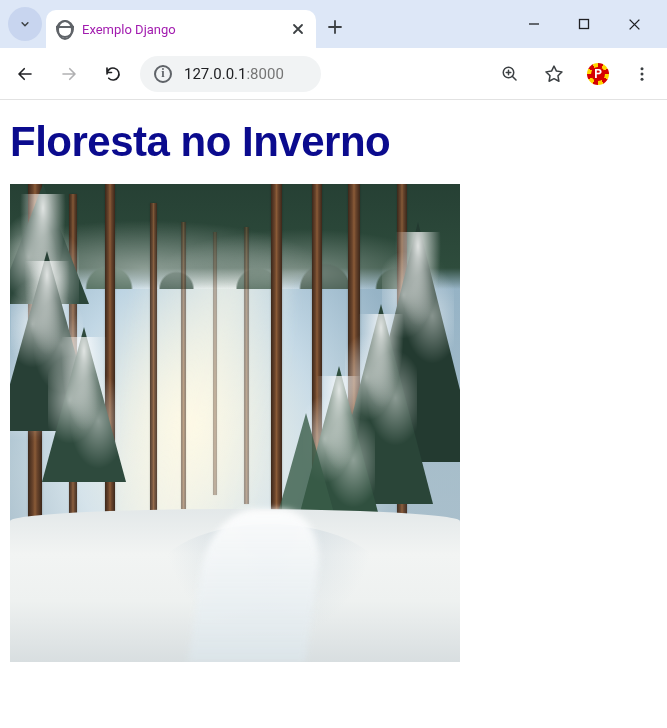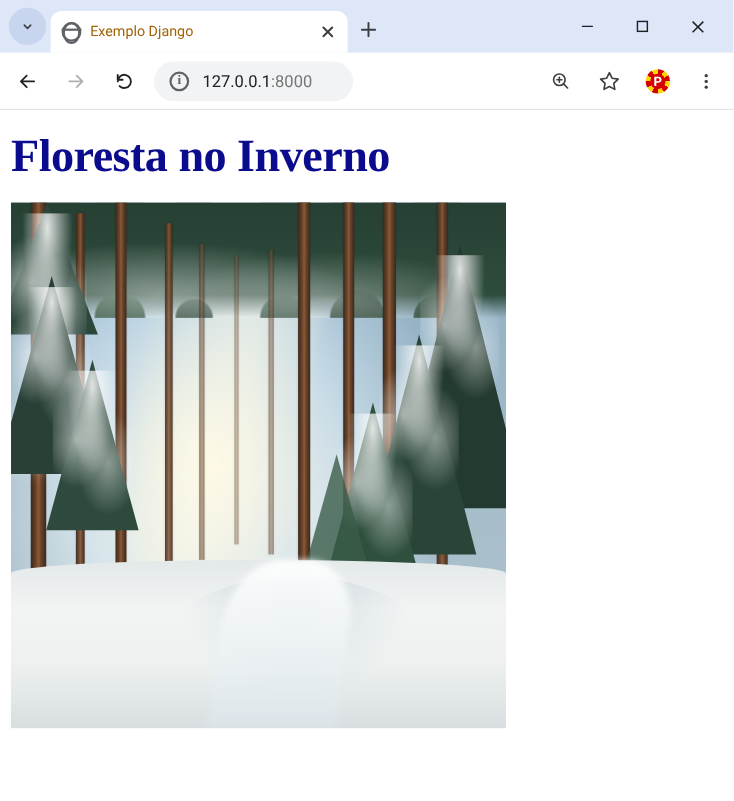--- a/index.html
+++ b/index.html
@@ -67,21 +67,21 @@
       position: absolute;
       width: 12px;
       height: 16px;
       border: 2px solid #5f6368;
       border-radius: 50%;
       top: -2px;
     }
 
     .tab-title {
       font-size: 13px;
-      color: #a16207;
+      color: #a21caf;
       flex: 1;
       white-space: nowrap;
       overflow: hidden;
       text-overflow: ellipsis;
     }
 
     .close-tab {
       width: 16px;
       height: 16px;
       display: flex;
@@ -205,21 +205,21 @@
       align-items: center;
       justify-content: center;
     }
 
     
     .page {
       padding: 18px 10px;
     }
 
     .page h1 {
-      font-family: Liberation Serif, serif;
+      font-family: Liberation Sans, sans-serif;
       font-size: 42px;
       font-weight: 800;
       color: #0b0b8e;
       margin-bottom: 18px;
       letter-spacing: -0.5px;
     }
 
     .forest-img {
       width: 450px;
       height: 478px;

